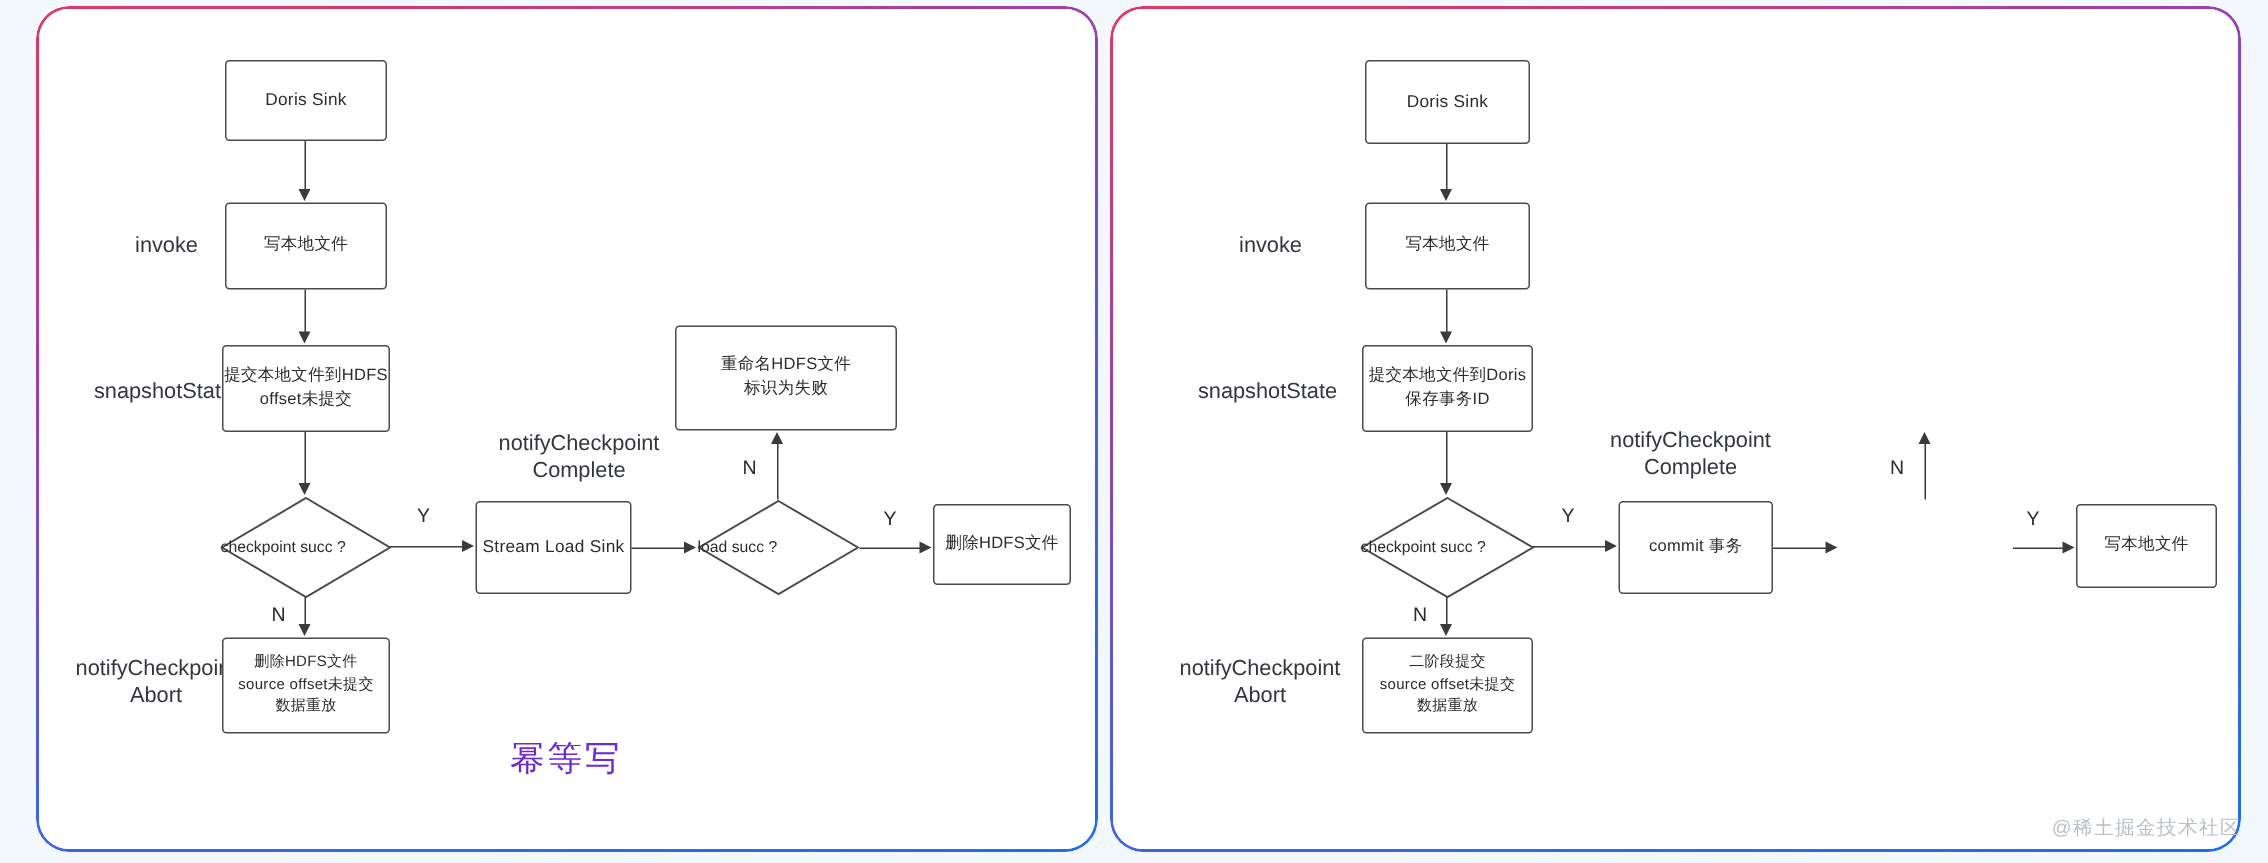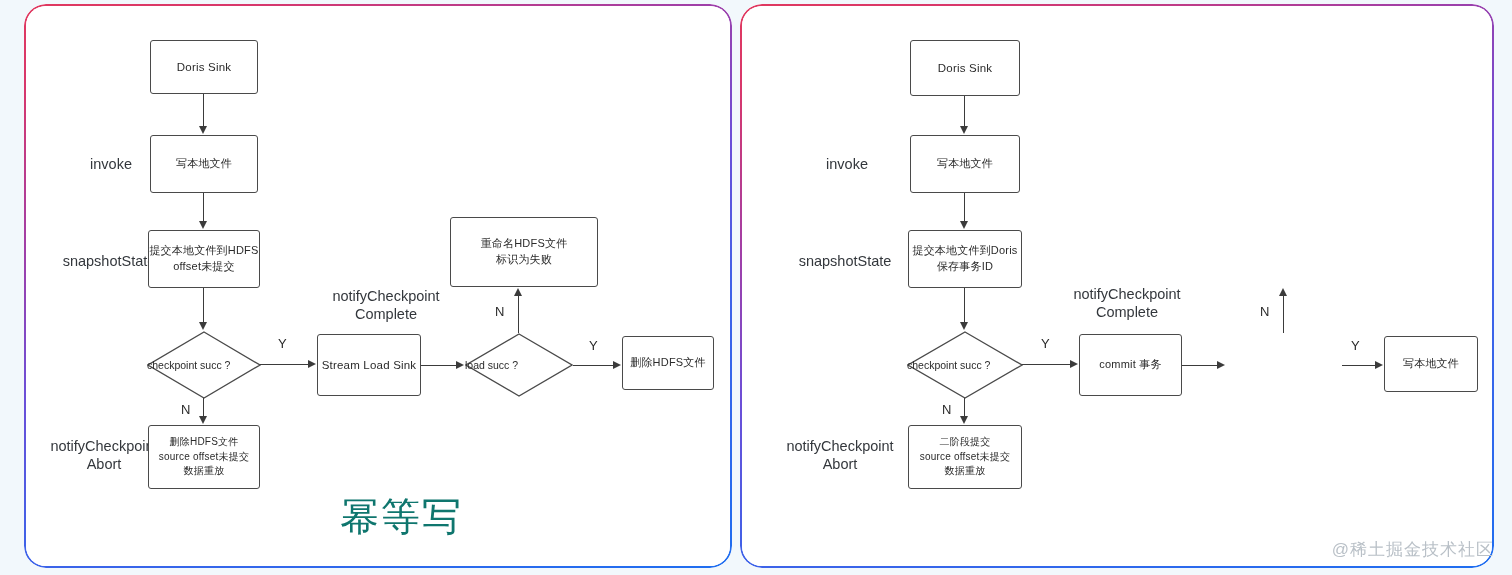--- a/index.html
+++ b/index.html
@@ -93,29 +93,29 @@
     white-space:pre-line;
   }
   .branch-label{
     position:absolute;
     font-size:13px;
     color:#2b2b2b;
   }
   .panel-title{
     position:absolute;
     font-family:Liberation Serif, serif;
-    font-size:39px;
-    color:#0f766e;
+    font-size:23px;
+    color:#6d28d9;
     letter-spacing:2px;
     white-space:nowrap;
   }
   .watermark{
     position:absolute;
     right:18px;bottom:14px;
-    font-size:17px;
+    font-size:13px;
     color:#b9c0c7;
     letter-spacing:1px;
     white-space:nowrap;
     margin-left:26px;
   }
 </style>
 </head>
 <body>
 
 <div class="stage">

